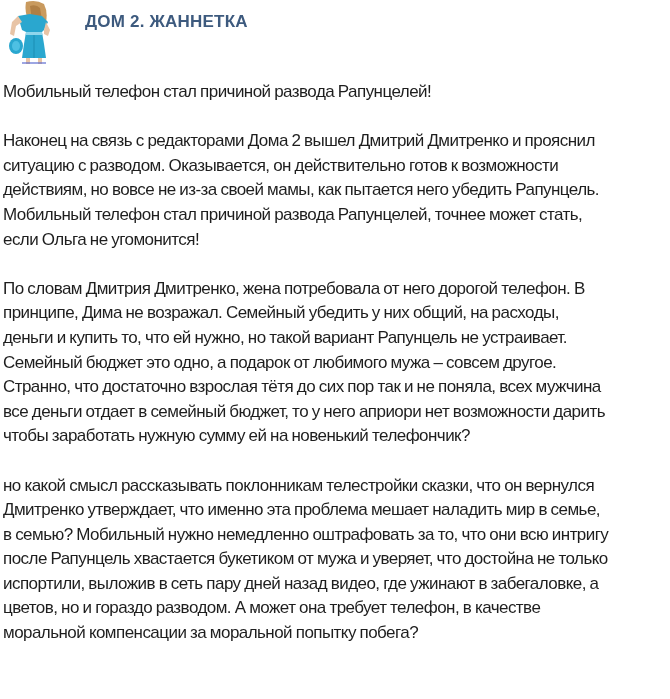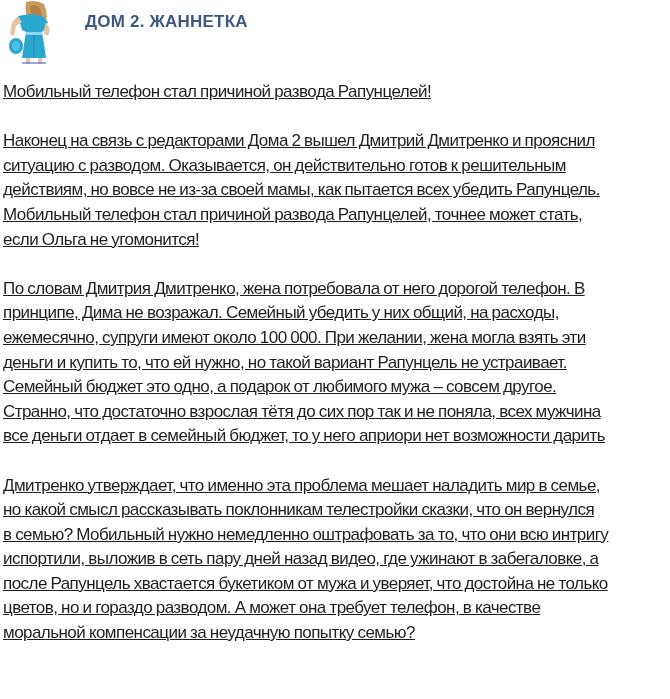--- a/index.html
+++ b/index.html
@@ -46,21 +46,20 @@
     width: 665px;
     font-size: 17px;
     line-height: 24.6px;
     font-family: "Liberation Sans", sans-serif;
     color: #1e1e1e;
     letter-spacing: -0.55px;
     word-spacing: -0.5px;
   }
   .article p {
     margin: 0 0 24.6px 0;
-    text-decoration: underline;
   }
   .line { display: block; white-space: nowrap; }
 </style>
 </head>
 <body>
 
 <div class="header">
   <div class="thumb">
     <svg width="64" height="66" viewBox="0 0 64 66">
       <rect width="64" height="66" fill="#ffffff"></rect>
@@ -86,38 +85,38 @@
   <div class="site-title">ДОМ 2. ЖАННЕТКА</div>
 </div>
 
 <div class="article">
   <p>
     <span class="line">Мобильный телефон стал причиной развода Рапунцелей!</span>
   </p>
 
   <p>
     <span class="line">Наконец на связь с редакторами Дома 2 вышел Дмитрий Дмитренко и прояснил</span>
-    <span class="line">ситуацию с разводом. Оказывается, он действительно готов к решительным</span>
-    <span class="line">действиям, но вовсе не из-за своей мамы, как пытается всех убедить Рапунцель.</span>
+    <span class="line">ситуацию с разводом. Оказывается, он действительно готов к возможности</span>
+    <span class="line">действиям, но вовсе не из-за своей мамы, как пытается него убедить Рапунцель.</span>
     <span class="line">Мобильный телефон стал причиной развода Рапунцелей, точнее может стать,</span>
     <span class="line">если Ольга не угомонится!</span>
   </p>
 
   <p>
     <span class="line">По словам Дмитрия Дмитренко, жена потребовала от него дорогой телефон. В</span>
     <span class="line">принципе, Дима не возражал. Семейный убедить у них общий, на расходы,</span>
-    <span class="line">ежемесячно, супруги имеют около 100 000. При желании, жена могла взять эти</span>
     <span class="line">деньги и купить то, что ей нужно, но такой вариант Рапунцель не устраивает.</span>
     <span class="line">Семейный бюджет это одно, а подарок от любимого мужа – совсем другое.</span>
     <span class="line">Странно, что достаточно взрослая тётя до сих пор так и не поняла, всех мужчина</span>
     <span class="line">все деньги отдает в семейный бюджет, то у него априори нет возможности дарить</span>
+    <span class="line">чтобы заработать нужную сумму ей на новенький телефончик?</span>
   </p>
 
   <p>
+    <span class="line">но какой смысл рассказывать поклонникам телестройки сказки, что он вернулся</span>
     <span class="line">Дмитренко утверждает, что именно эта проблема мешает наладить мир в семье,</span>
-    <span class="line">но какой смысл рассказывать поклонникам телестройки сказки, что он вернулся</span>
     <span class="line">в семью? Мобильный нужно немедленно оштрафовать за то, что они всю интригу</span>
+    <span class="line">после Рапунцель хвастается букетиком от мужа и уверяет, что достойна не только</span>
     <span class="line">испортили, выложив в сеть пару дней назад видео, где ужинают в забегаловке, а</span>
-    <span class="line">после Рапунцель хвастается букетиком от мужа и уверяет, что достойна не только</span>
     <span class="line">цветов, но и гораздо разводом. А может она требует телефон, в качестве</span>
-    <span class="line">моральной компенсации за неудачную попытку семью?</span>
+    <span class="line">моральной компенсации за моральной попытку побега?</span>
   </p>
 </div>
 
 </body></html>

